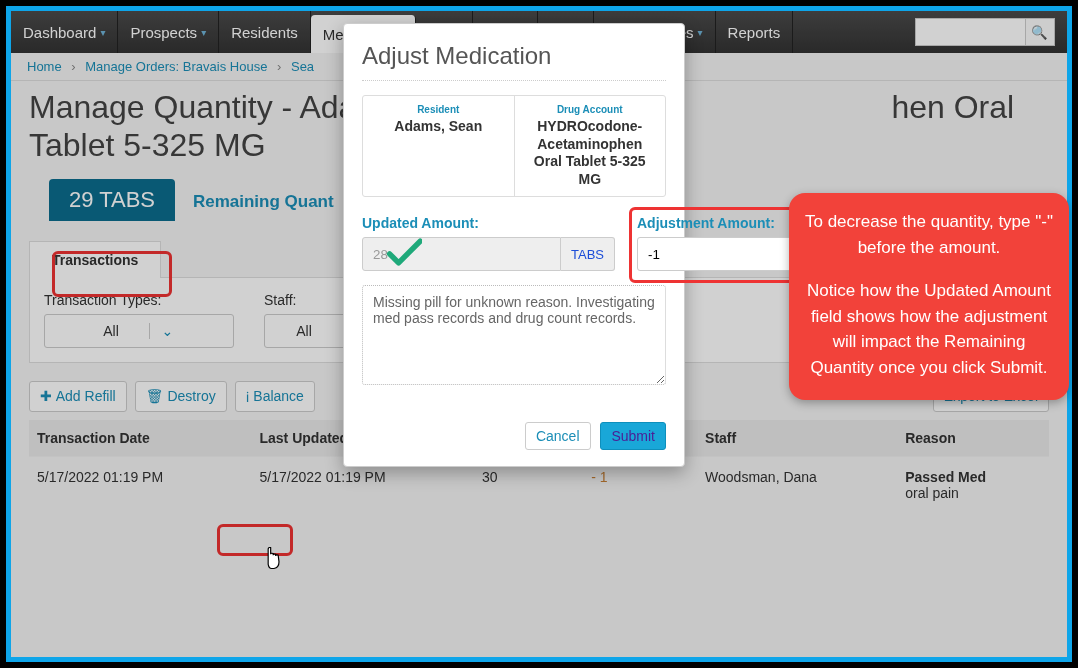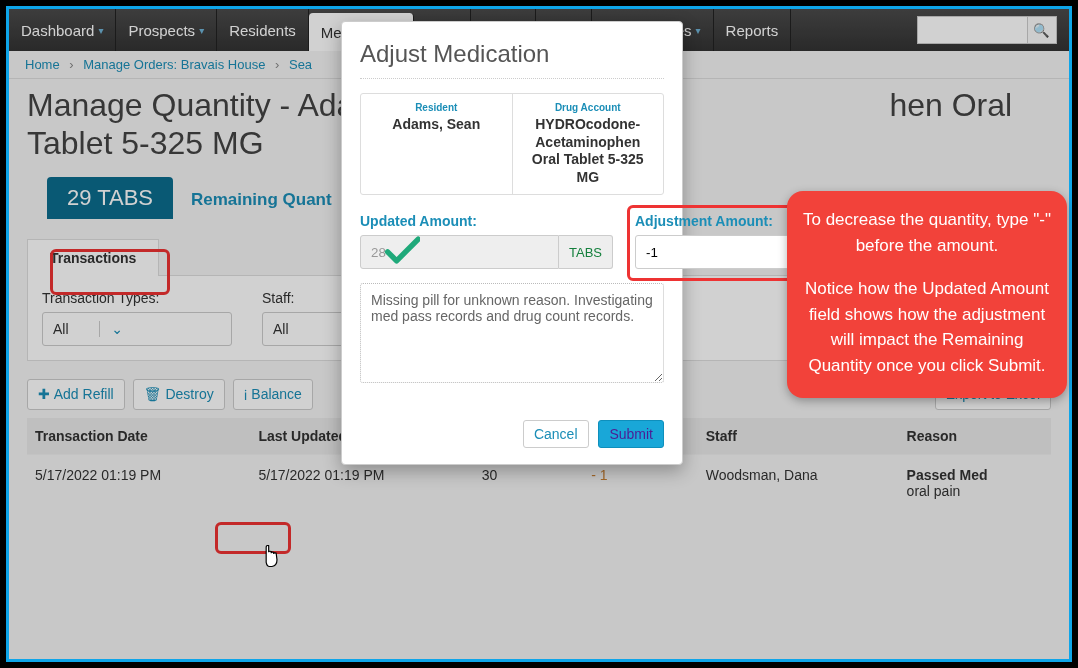--- a/index.html
+++ b/index.html
@@ -10,21 +10,21 @@
   background: #000;
   width: 1078px;
   height: 668px;
   overflow: hidden;
   position: relative;
 }
 .frame {
   position: absolute;
   top: 6px; left: 6px; right: 6px; bottom: 6px;
   background: #f5f5f5;
-  border: 3px solid #0ea5e9;
+  border: 5px solid #0ea5e9;
 }
 .navbar {
   height: 42px;
   background: linear-gradient(#4b4b4b,#333);
   display: flex;
   align-items: stretch;
   font-size: 15px;
 }
 .navbar .nav-item {
   color: #fff;
@@ -103,20 +103,21 @@
 }
 .filter-row { display:flex; gap:30px; }
 .filter-col label { display:block; margin-bottom:6px; }
 .dropdown {
   border:1px solid #ccc;
   height:34px;
   display:flex;
   align-items:center;
   border-radius:3px;
   overflow:hidden;
+  justify-content:center;
 }
 .dropdown .dd-text { padding:0 30px 0 10px; }
 .dropdown .dd-caret { width:36px; border-left:1px solid #ccc; display:flex; align-items:center; justify-content:center; color:#1b8eb7; }
 
 .action-bar { margin-top:18px; display:flex; gap:8px; }
 .btn {
   border:1px solid #ccc;
   background:#fff;
   color:#1b8eb7;
   padding:5px 10px;
@@ -171,21 +172,21 @@
 .info-cell + .info-cell { border-left:1px solid #ddd; }
 .info-cell .lbl { color:#1b8eb7; font-weight:bold; font-size:10px; }
 .info-cell .val { font-weight:bold; margin-top:3px; line-height:1.25; }
 
 .form-row { display:flex; gap:22px; margin-bottom:14px; }
 .form-col { flex:1; }
 .form-group label { color:#1b8eb7; font-weight:bold; display:block; margin-bottom:6px; }
 .input-group { display:flex; }
 .input-group input { flex:1; border:1px solid #ccc; height:34px; padding:0 10px; border-radius:3px 0 0 3px; }
 .input-group input:disabled { background:#eee; color:#999; }
-.input-group .addon { border:1px solid #ccc; border-left:none; background:#eee; color:#15803d; padding:0 10px; display:flex; align-items:center; border-radius:0 3px 3px 0; font-size:13px;}
+.input-group .addon { border:1px solid #ccc; border-left:none; background:#eee; color:#1d4ed8; padding:0 10px; display:flex; align-items:center; border-radius:0 3px 3px 0; font-size:13px;}
 .updated-box { position:relative; }
 
 .check {
   position:absolute;
   left:24px; top:22px;
   width:36px; height:30px;
   pointer-events:none;
   z-index:5;
 }
 .check svg { width:100%; height:100%; }

